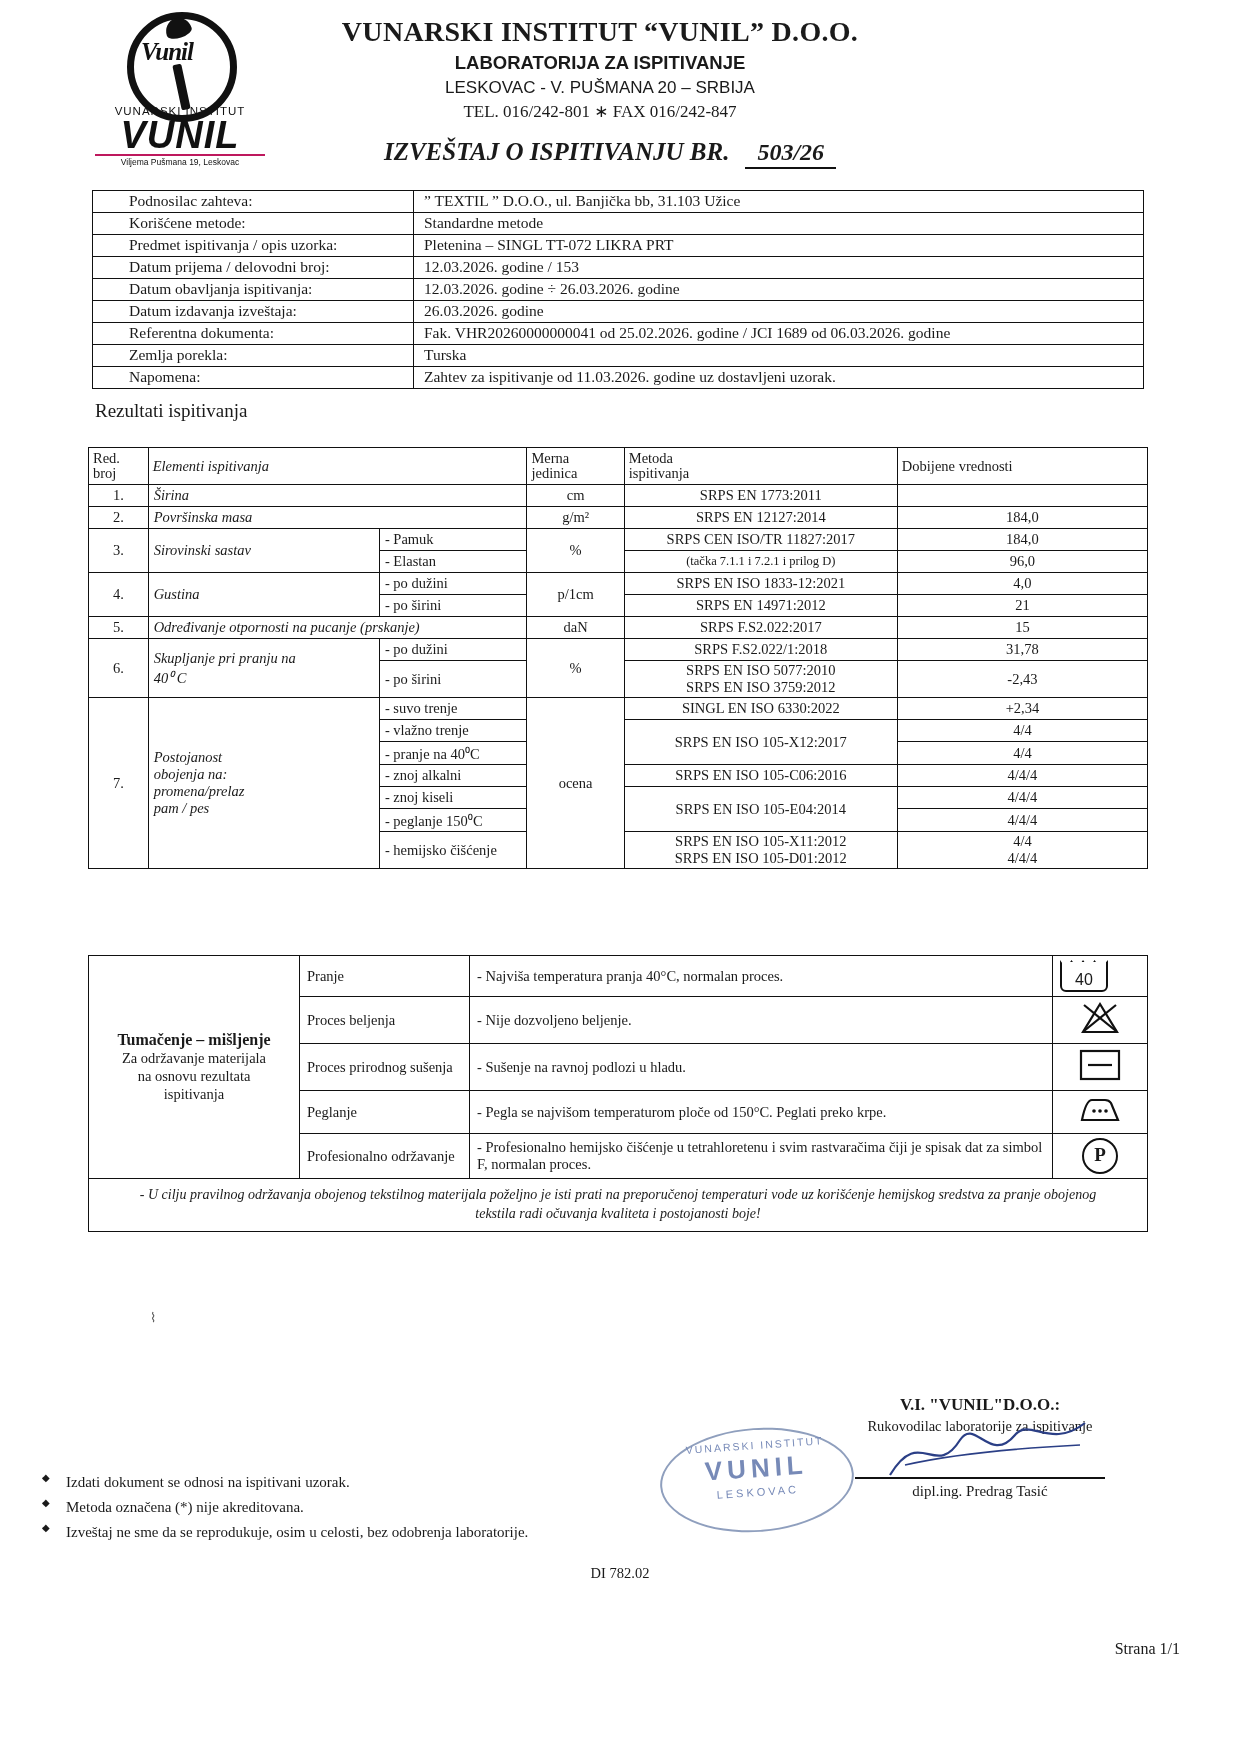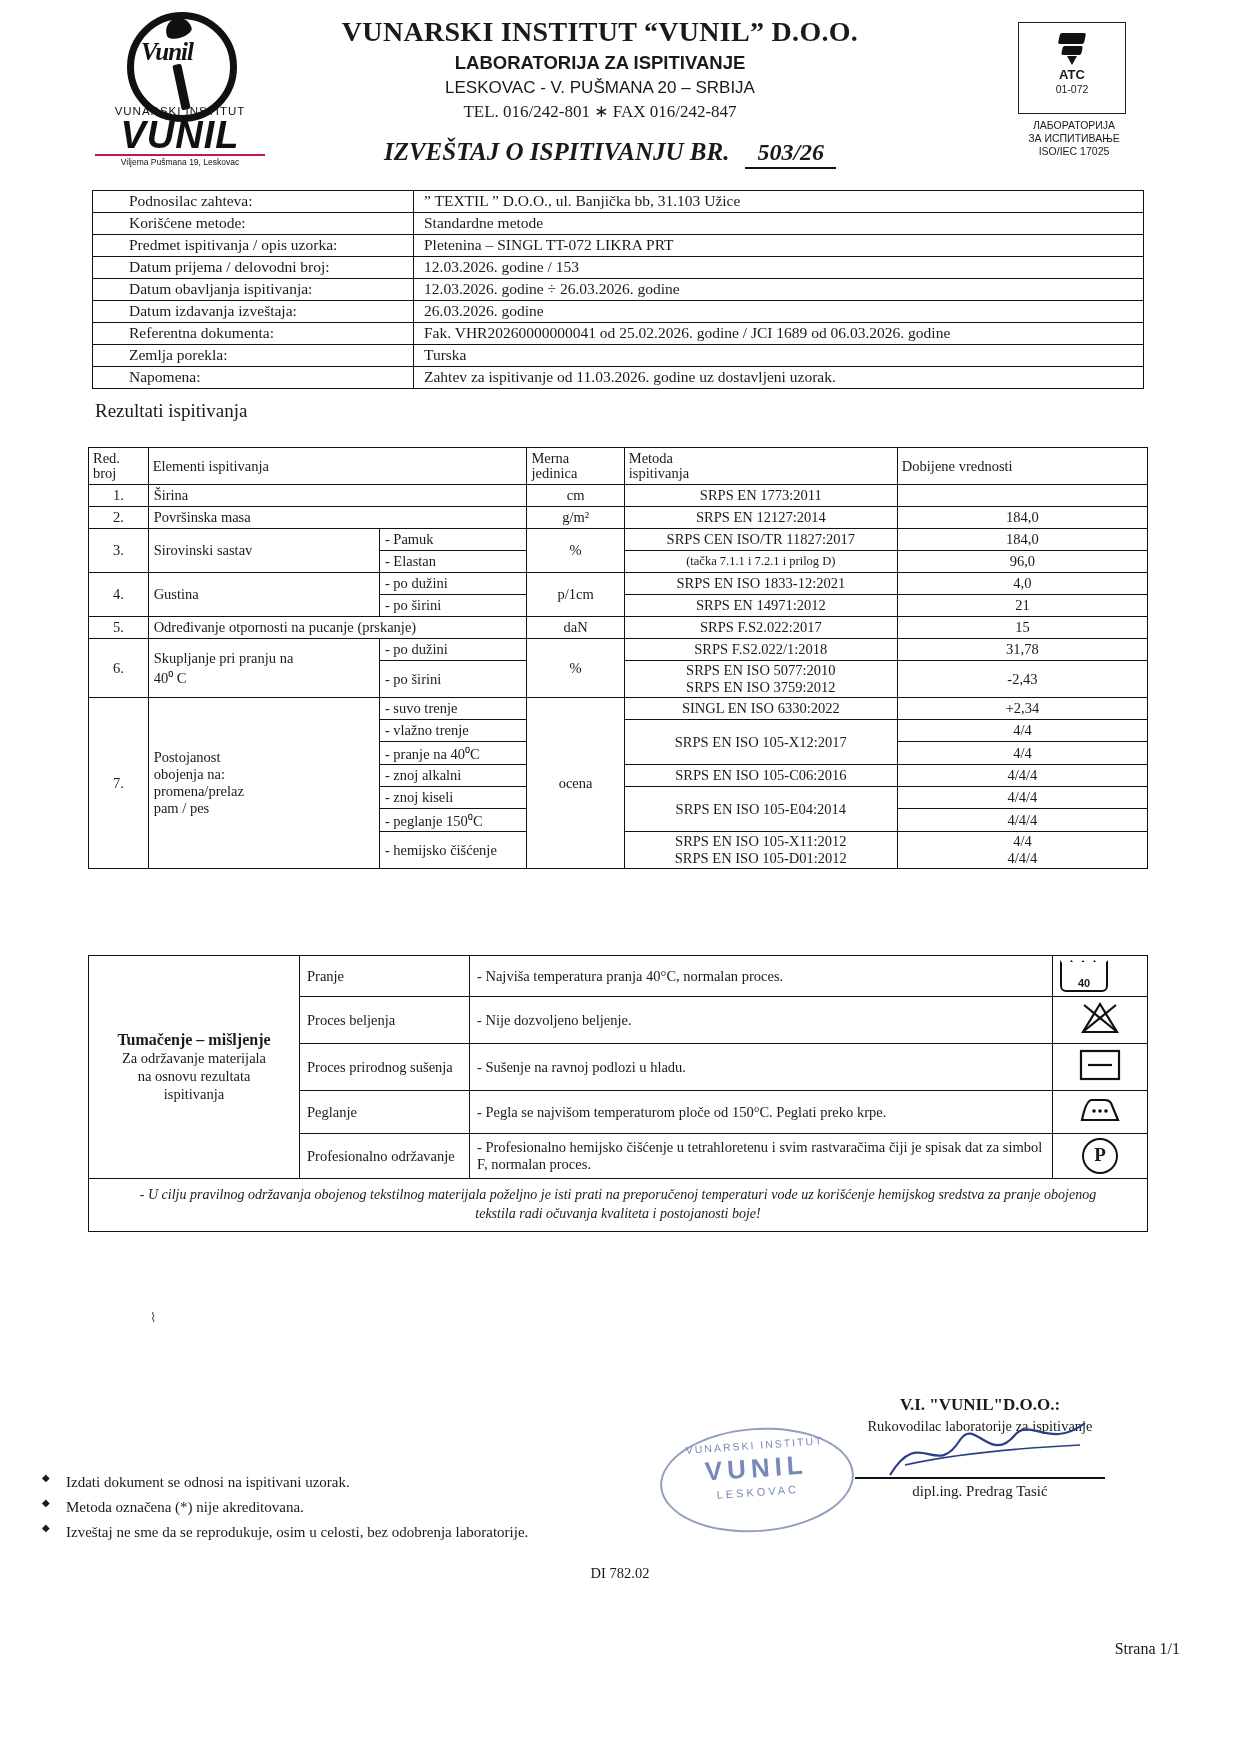--- a/index.html
+++ b/index.html
@@ -245,21 +245,21 @@
     font-size: 14.5px;
     border: 1.6px solid #111;
   }
   .res td, .res th {
     border: 1px solid #111;
     padding: 1px 5px;
     vertical-align: middle;
     font-weight: normal;
   }
   .c-no { width: 46px; text-align: center; }
-  .c-el { width: 210px; }
+  .c-el { width: 210px; font-style: italic; }
   .c-sub { width: 130px; }
   .c-unit { width: 82px; text-align: center; }
   .c-met { width: 250px; text-align: center; }
   .c-val { width: 228px; text-align: center; }
   .hdr td { text-align: left; line-height: 1.05; padding: 3px 4px; }
   .rowh { height: 22px; }
   .small { font-size: 12.5px; }
 
   
   .interp {
@@ -297,21 +297,21 @@
   }
   .sym-wash {
     width: 44px; height: 28px;
     border: 2.2px solid #111;
     border-radius: 0 0 6px 6px;
     position: relative;
     clip-path: polygon(0 0, 12% 26%, 24% 0, 36% 26%, 48% 0, 60% 26%, 72% 0, 84% 26%, 100% 0, 100% 100%, 0 100%);
   }
   .sym-wash span {
     position: absolute; left: 0; right: 0; bottom: 1px; text-align: center;
-    font-family: "Liberation Sans", sans-serif; font-size: 11px; font-weight: bold;
+    font-family: "Liberation Sans", sans-serif; font-size: 16px; font-weight: normal;
   }
   .sym-circle {
     width: 32px; height: 32px; border: 2.4px solid #111; border-radius: 50%;
     margin: 0 auto; text-align: center; line-height: 30px;
     font-family: "Liberation Serif", serif; font-weight: bold; font-size: 19px;
   }
 
   
   .bullets {
     position: absolute;
@@ -414,36 +414,20 @@
       <div class="t2">LABORATORIJA ZA ISPITIVANJE</div>
       <div class="t3">LESKOVAC - V. PUŠMANA 20 – SRBIJA</div>
       <div class="t4">TEL. 016/242-801 ∗ FAX  016/242-847</div>
     </div>
 
     <div class="report-line">
       <span class="report-title">IZVEŠTAJ O ISPITIVANJU BR.</span>
       <span class="report-num">503/26</span>
     </div>
 
-    <div class="atc-block">
-      <div class="atc-box">
-        <div class="atc-mark">
-          <div class="b1"></div>
-            <div class="b2"></div>
-            <div class="b3"></div>
-        </div>
-        <div class="atc-t1">ATC</div>
-        <div class="atc-t2">01-072</div>
-      </div>
-      <div class="atc-cap">
-        <div>ЛАБОРАТОРИЈА</div>
-        <div>ЗА ИСПИТИВАЊЕ</div>
-        <div>ISO/IEC 17025</div>
-      </div>
-    </div>
   </div>
 
   <table class="info-table">
     <tbody>
         <tr>
       <td class="k">Podnosilac zahteva:</td>
       <td class="v">” TEXTIL ” D.O.O., ul. Banjička bb, 31.103 Užice</td>
     </tr>
     <tr>
       <td class="k">Korišćene metode:</td>

